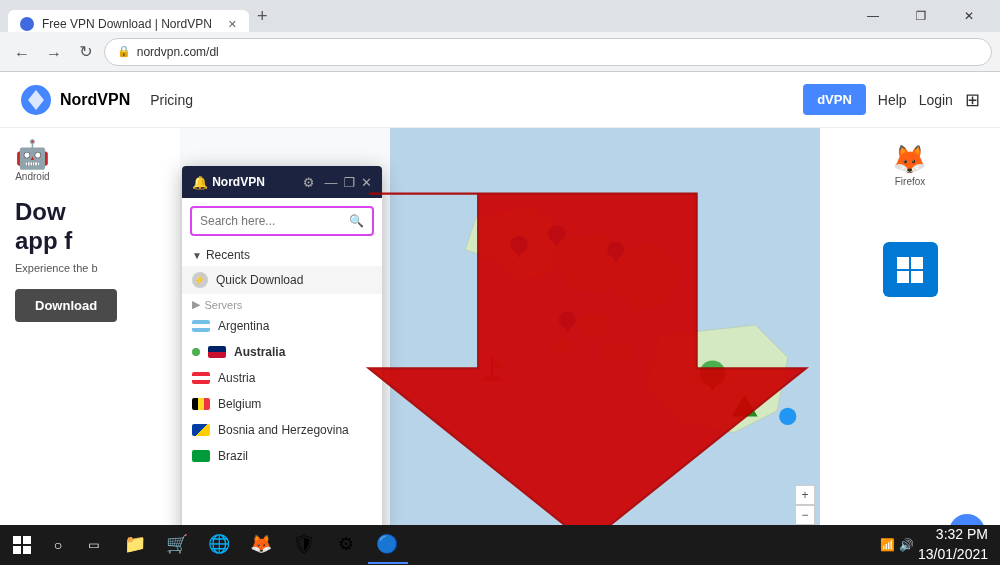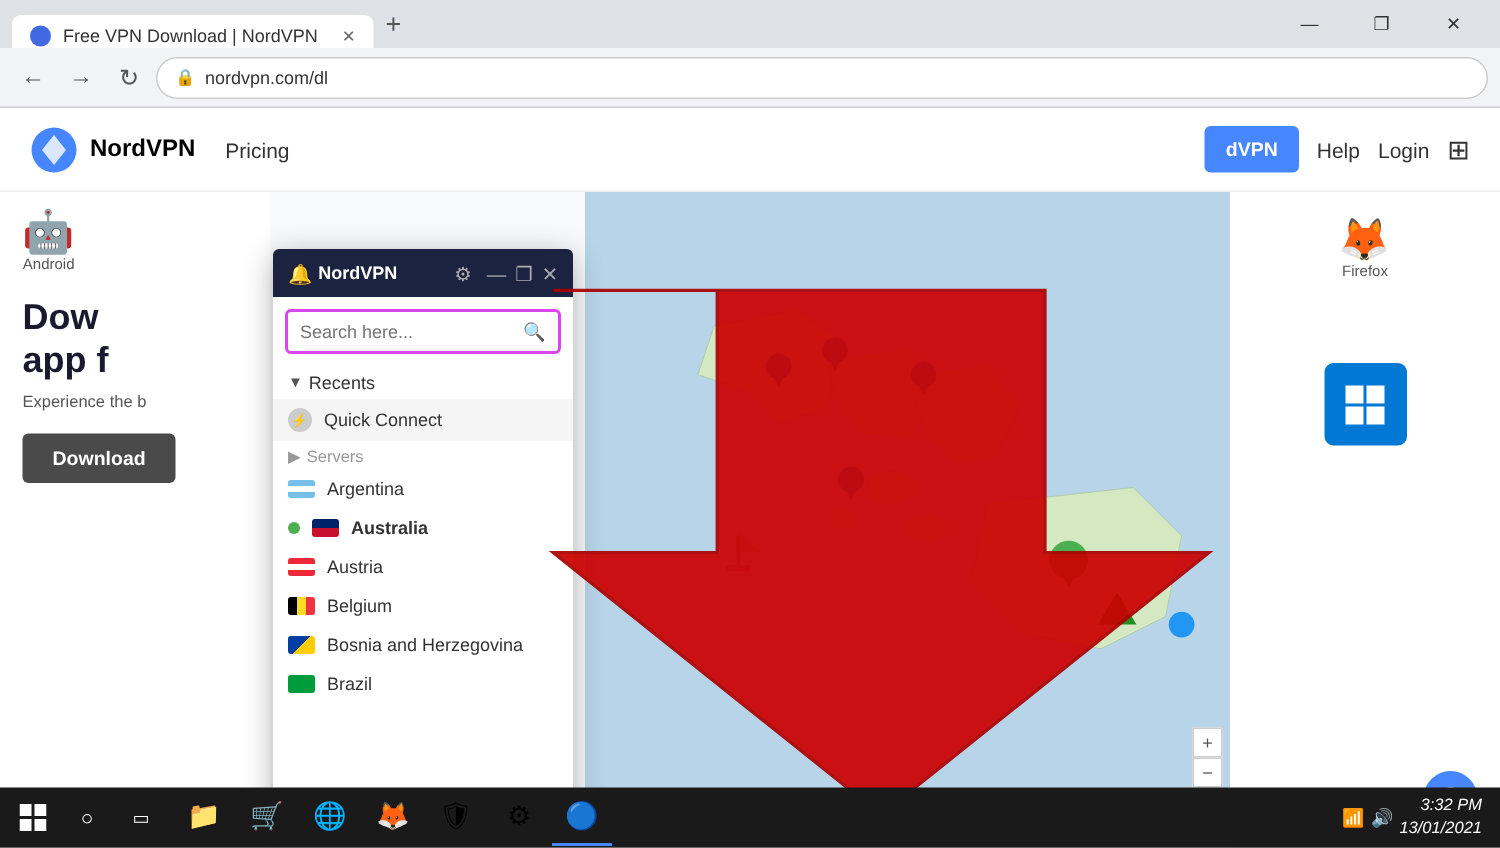--- a/index.html
+++ b/index.html
@@ -122,21 +122,21 @@
     .taskbar {
       height: 40px; background: #1a1a1a; display: flex; align-items: center; padding: 0 4px;
       position: absolute; bottom: 0; left: 0; right: 0; z-index: 300;
     }
     .taskbar-start { width: 36px; height: 36px; display: flex; align-items: center; justify-content: center; cursor: pointer; }
     .taskbar-btn { width: 36px; height: 36px; display: flex; align-items: center; justify-content: center; cursor: pointer; color: white; font-size: 14px; }
     .taskbar-pinned { display: flex; gap: 2px; margin: 0 4px; }
     .taskbar-app { width: 40px; height: 38px; display: flex; align-items: center; justify-content: center; cursor: pointer; border-bottom: 2px solid transparent; }
     .taskbar-app.active { border-bottom-color: #4687ff; }
     .taskbar-right { margin-left: auto; display: flex; align-items: center; gap: 4px; padding-right: 8px; }
-    .taskbar-time { color: white; font-size: 11px; text-align: right; line-height: 1.4; font-style: italic; }
+    .taskbar-time { color: white; font-size: 14px; text-align: right; line-height: 1.4; }
     .taskbar-icons { display: flex; gap: 4px; align-items: center; }
     .tray-icon { color: white; font-size: 12px; }
 
     
     .map-svg { width: 100%; height: 100%; }
 
     
     .notif-badge {
       position: absolute; top: -2px; right: -2px; width: 14px; height: 14px;
       background: #e53935; border-radius: 50%; font-size: 8px; color: white;
@@ -308,21 +308,21 @@
           <span class="search-btn">🔍</span>
         </div>
 
         <div class="popup-recents">
           <span class="chevron-icon">▼</span>
           <span>Recents</span>
         </div>
 
         <div class="popup-quick-connect">
           <div class="qc-icon">⚡</div>
-          <span>Quick Connect</span>
+          <span>Quick Download</span>
         </div>
 
         <div style="padding:4px 10px 2px;font-size:11px;color:#999;display:flex;align-items:center;gap:4px;">
           <span>▶</span>
           <span>Servers</span>
         </div>
 
         <div class="country-list">
           <div class="country-item">
             <div class="country-flag" style="background:linear-gradient(180deg,#74c0e8 33%,white 33%,white 66%,#74c0e8 66%);"></div>

